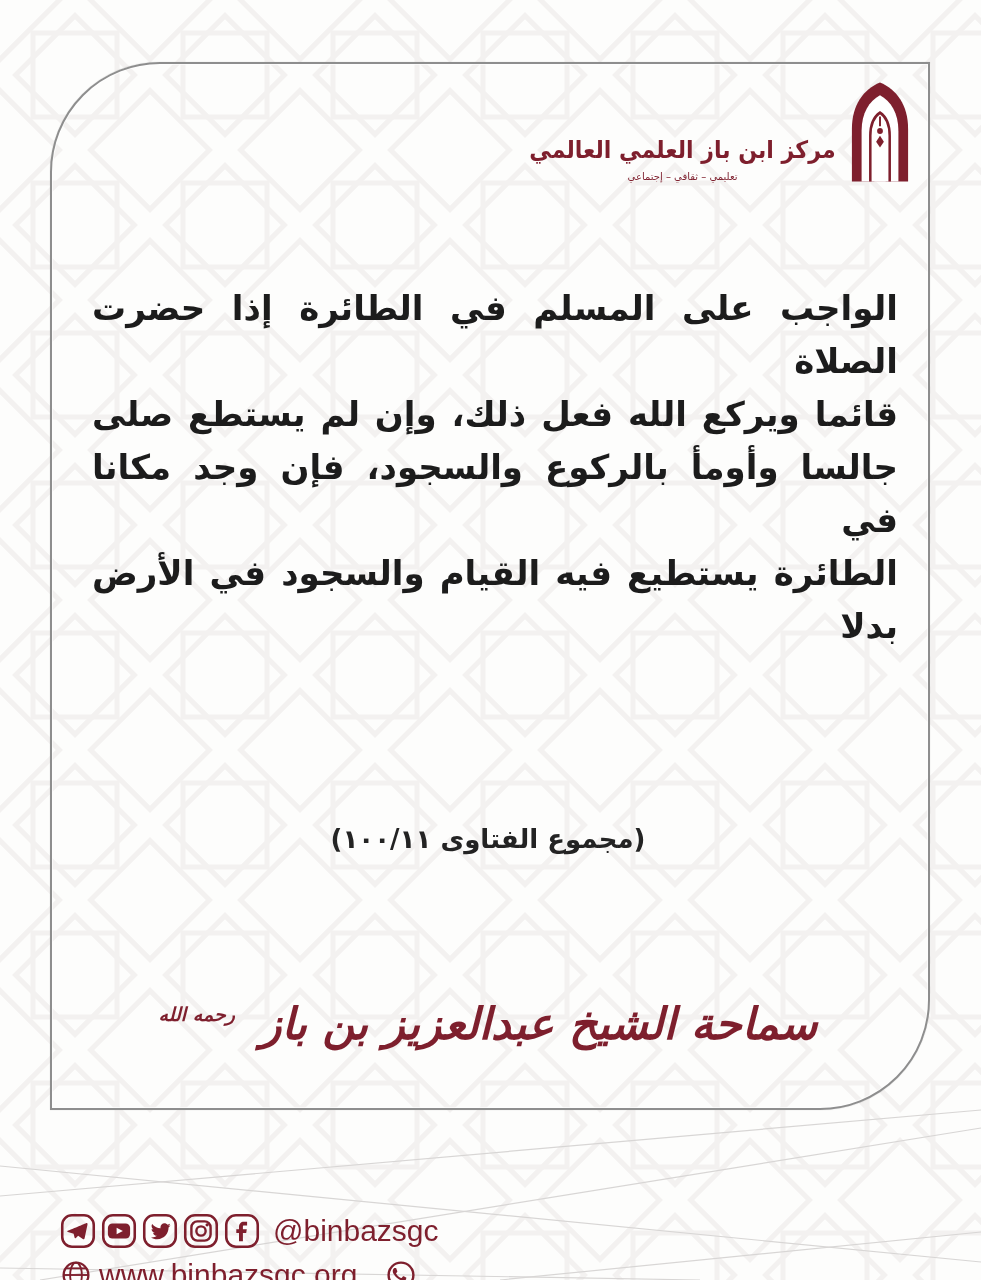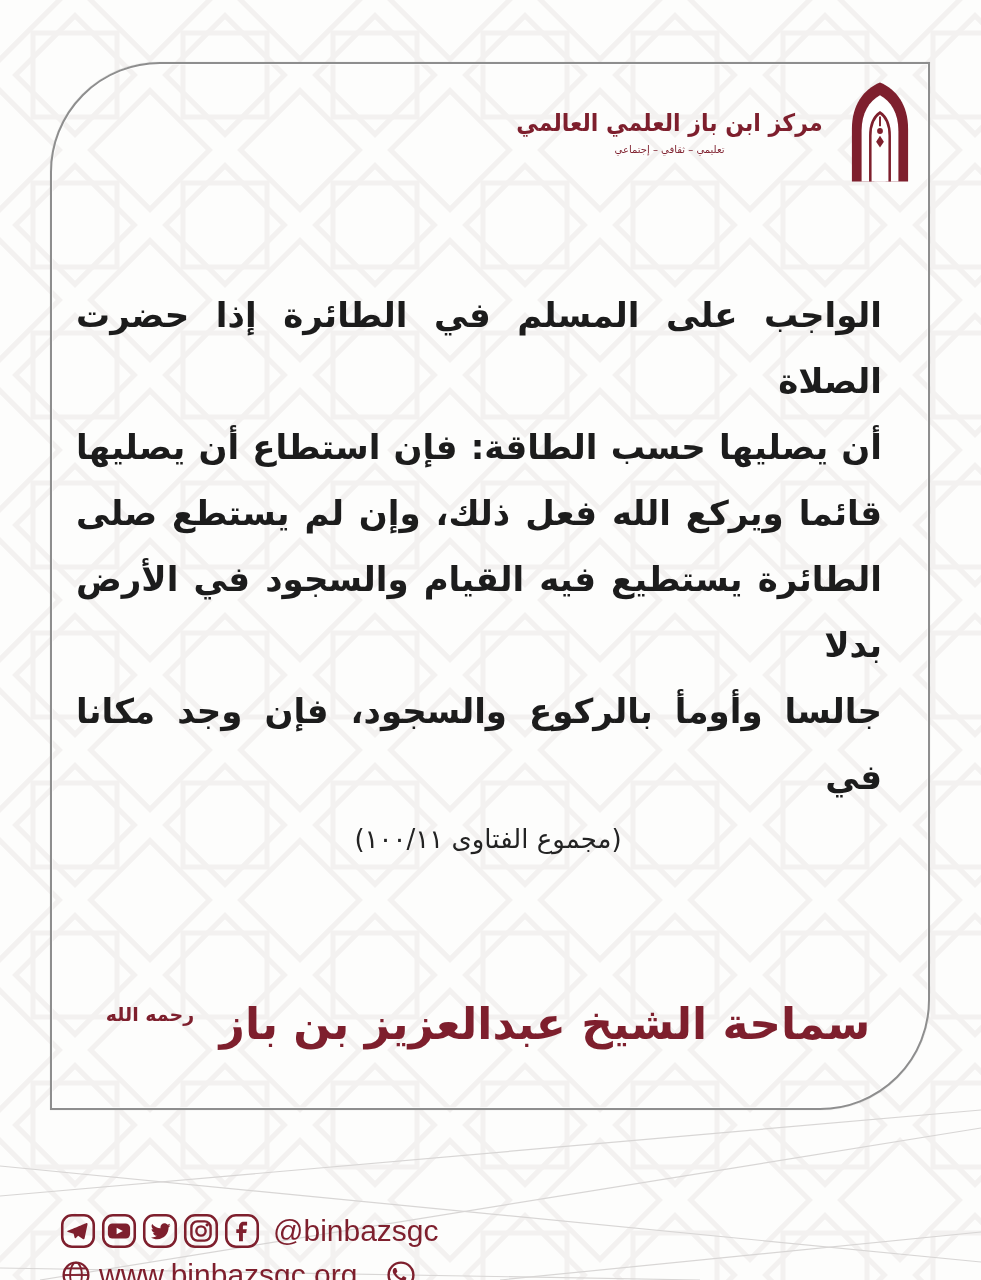--- a/index.html
+++ b/index.html
@@ -15,52 +15,52 @@
     position:absolute;left:50px;top:62px;width:876px;height:1044px;
     border:2.5px solid #8e8e8e;
     border-radius:110px 0 110px 0;
     box-shadow:inset 0 0 0 1px rgba(255,255,255,.65), 0 0 1px rgba(0,0,0,.25);
     background:transparent;
   }
 
   
   .brand{
     position:absolute;top:80px;right:70px;
-    display:flex;align-items:center;gap:13px;
+    display:flex;align-items:flex-end;gap:0;
   }
   .brand-text{display:flex;flex-direction:column;align-items:center;direction:rtl;}
   .brand-title{
     color:#7e1f2d;font-weight:700;font-size:24px;line-height:1.25;
     letter-spacing:-1px;transform:scaleX(.92);white-space:nowrap;
   }
   .brand-subtitle{
     color:#7e1f2d;font-size:10px;margin-top:6px;letter-spacing:0;white-space:nowrap;
   }
   .emblem{width:62px;height:102px;display:block;}
 
   
   .fatwa{
-    position:absolute;top:282px;left:76px;width:806px;
+    position:absolute;top:282px;left:92px;width:806px;
     direction:rtl;color:#1c1c1c;
     font-family:"DejaVu Sans",sans-serif;
-    font-size:34px;font-weight:700;line-height:66px;
+    font-size:34px;font-weight:700;line-height:53px;
   }
   .fatwa .line{text-align:justify;text-align-last:justify;}
   .fatwa .line.last{text-align:center;text-align-last:center;}
 
   .citation{
     position:absolute;top:824px;left:50px;width:876px;
     direction:rtl;text-align:center;
-    color:#232323;font-size:26px;font-weight:400;
+    color:#232323;font-size:26px;font-weight:700;
   }
 
   .signature{
     position:absolute;top:998px;left:50px;width:876px;
     direction:rtl;text-align:center;color:#7e1f2d;
-    font-size:44px;font-weight:700;white-space:nowrap;
+    font-size:44px;font-weight:700;white-space:nowrap;font-style:italic;
   }
   .signature .suffix{
     font-size:19px;font-weight:700;vertical-align:18px;margin-right:10px;
   }
 
   
   .footer{position:absolute;left:60px;top:1164px;color:#7e1f2d;margin-top:48px;}
   .social-row{display:flex;align-items:center;gap:5px;height:38px;}
   .icon-box{width:36px;height:36px;display:block;}
   .handle{
@@ -118,24 +118,23 @@
     <path d="M22,104 L22,57 C22,45 26,37 32,33 C38,37 42,45 42,57 L42,104" fill="none" stroke="#7e1f2d" stroke-width="2.6"></path>
     <line x1="32" y1="37" x2="32" y2="47" stroke="#7e1f2d" stroke-width="2"></line>
     <circle cx="32" cy="52" r="3" fill="#7e1f2d"></circle>
     <path d="M32,57 L36,63 L32,69 L28,63 Z" fill="#7e1f2d"></path>
     <path d="M26,104 L32,94 L38,104 Z" fill="#ffffff"></path>
   </svg>
 </div>
 
 <div class="fatwa">
   <div class="line">الواجب على المسلم في الطائرة إذا حضرت الصلاة</div>
-  <div class="line">أن يصليها حسب الطاقة: فإن استطاع أن يصليها</div>
   <div class="line">قائما ويركع الله فعل ذلك، وإن لم يستطع صلى</div>
+  <div class="line">جالسا وأومأ بالركوع والسجود، فإن وجد مكانا في</div>
   <div class="line">الطائرة يستطيع فيه القيام والسجود في الأرض بدلا</div>
-  <div class="line">جالسا وأومأ بالركوع والسجود، فإن وجد مكانا في</div>
 </div>
 
 <div class="citation">(مجموع الفتاوى ١٠٠/١١)</div>
 
 <div class="signature">
   <span>سماحة الشيخ عبدالعزيز بن باز</span>
   <span class="suffix">رحمه الله</span>
 </div>
 
 <div class="footer">

